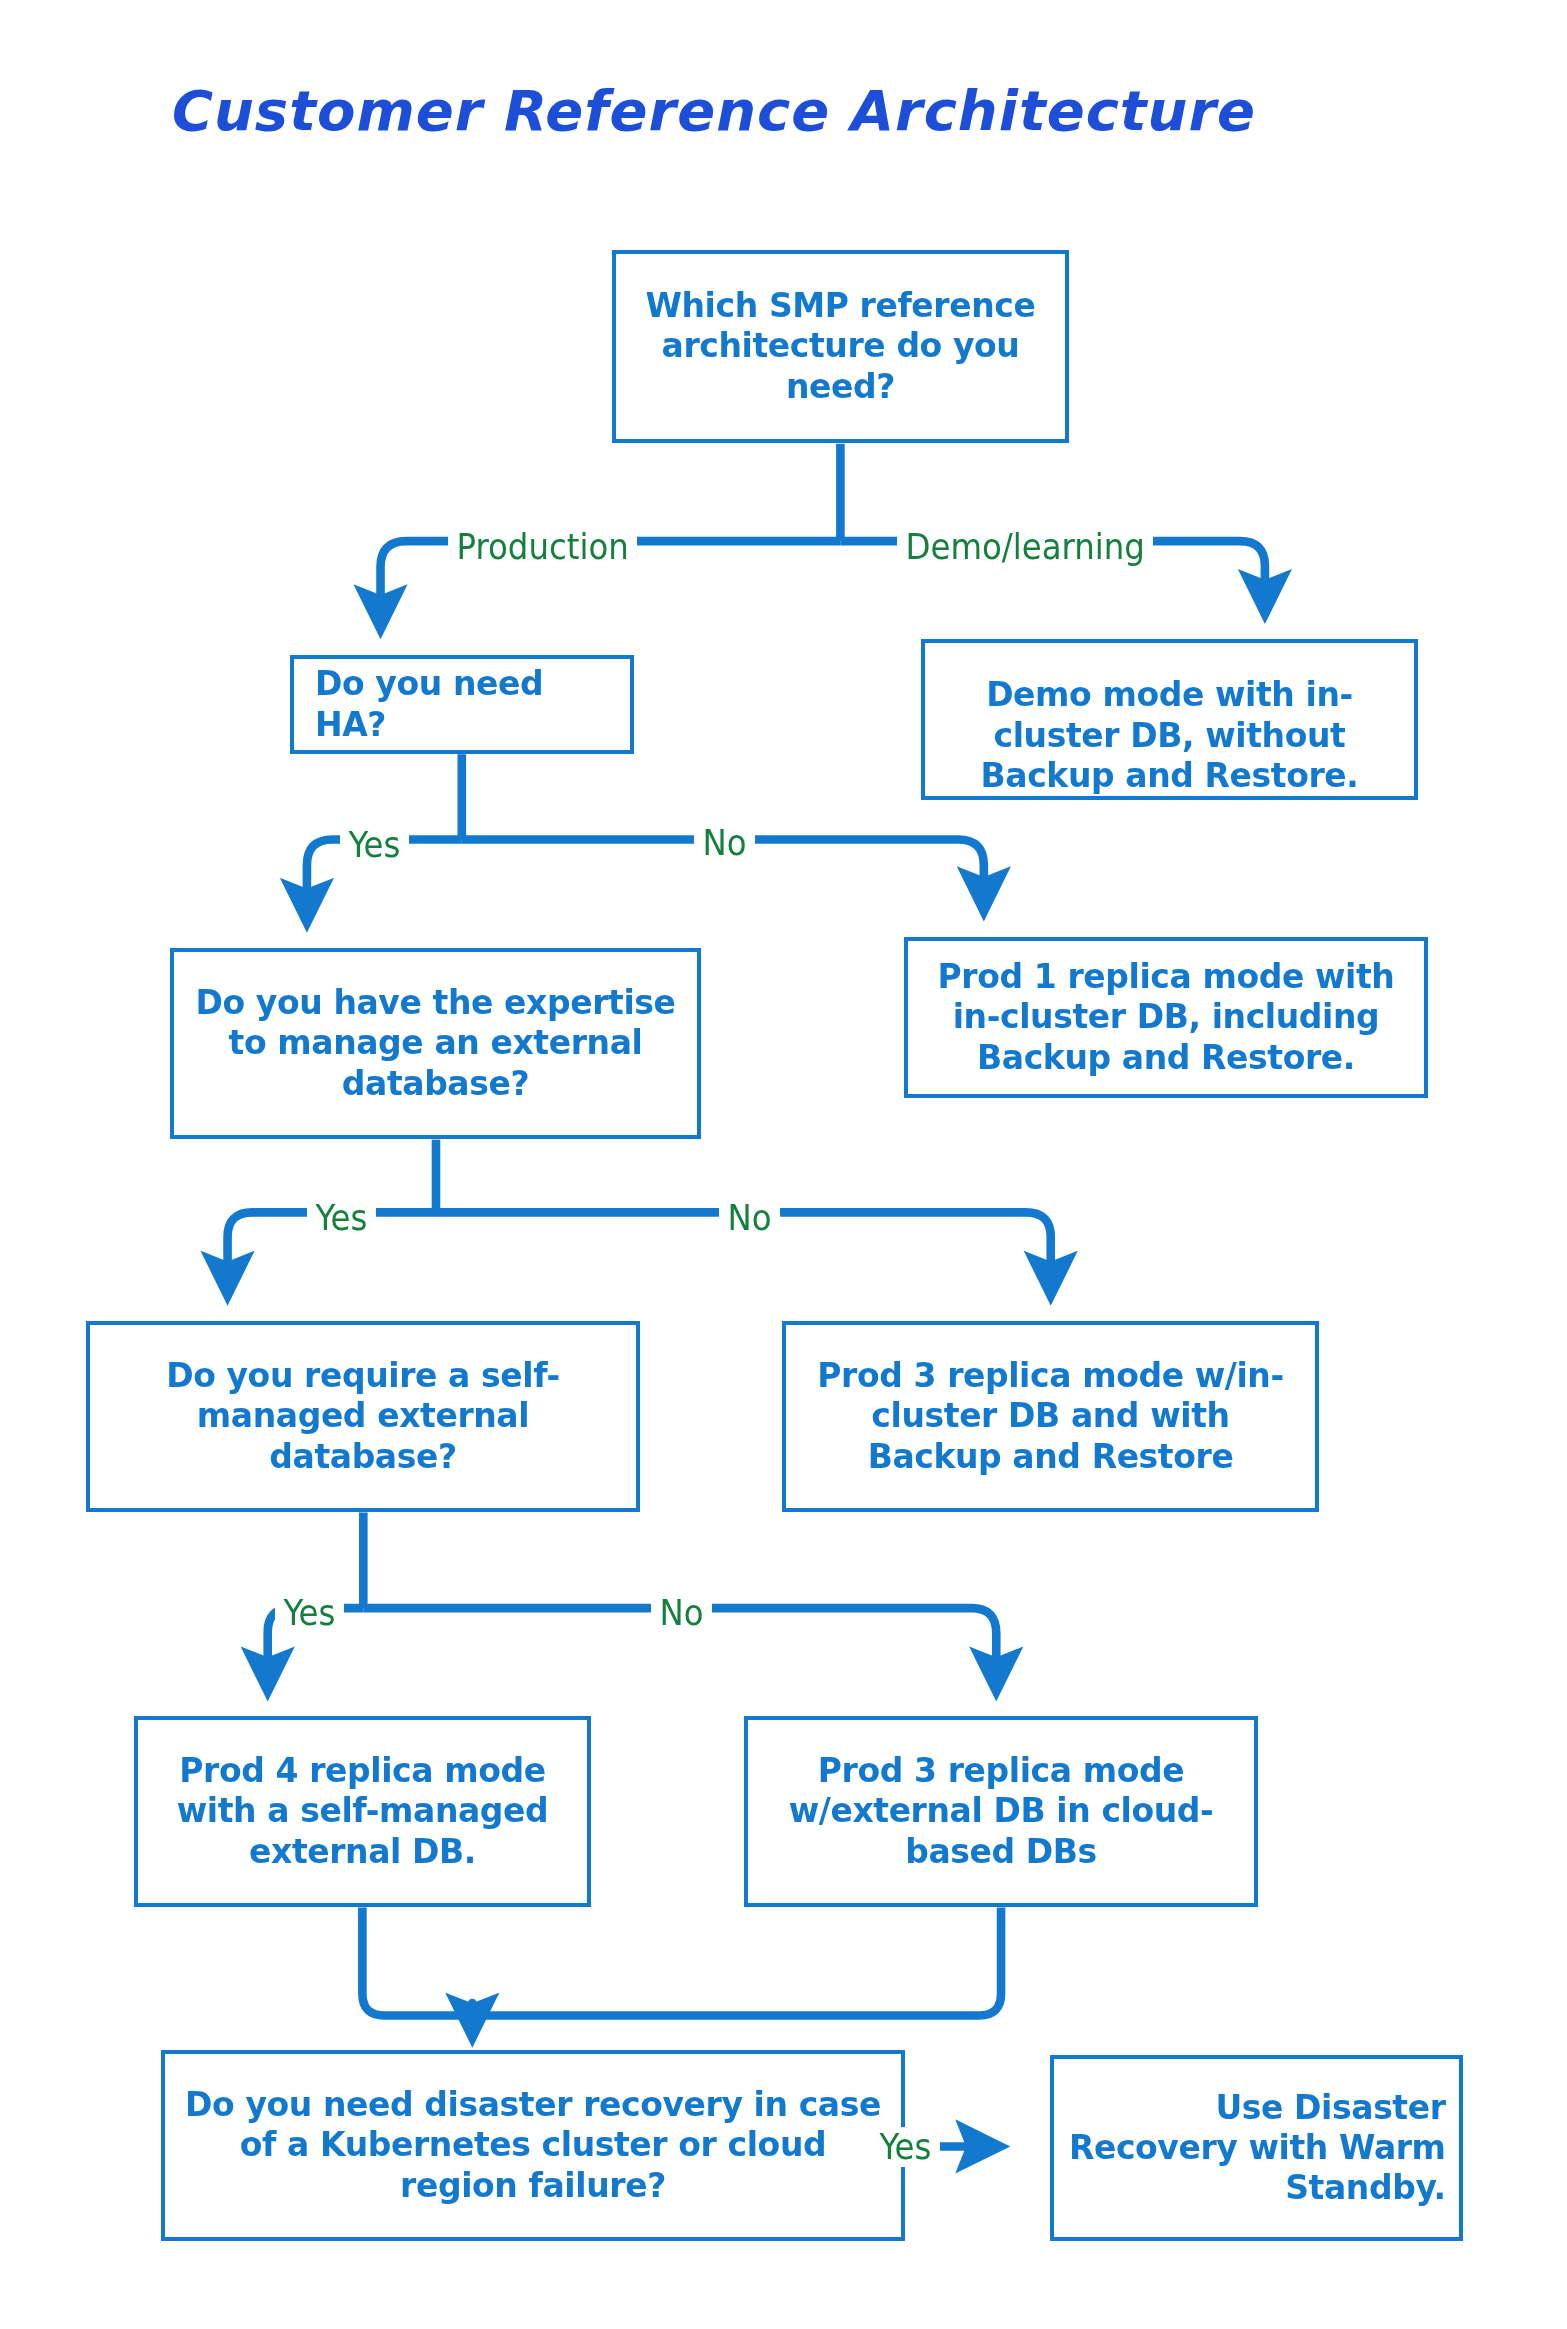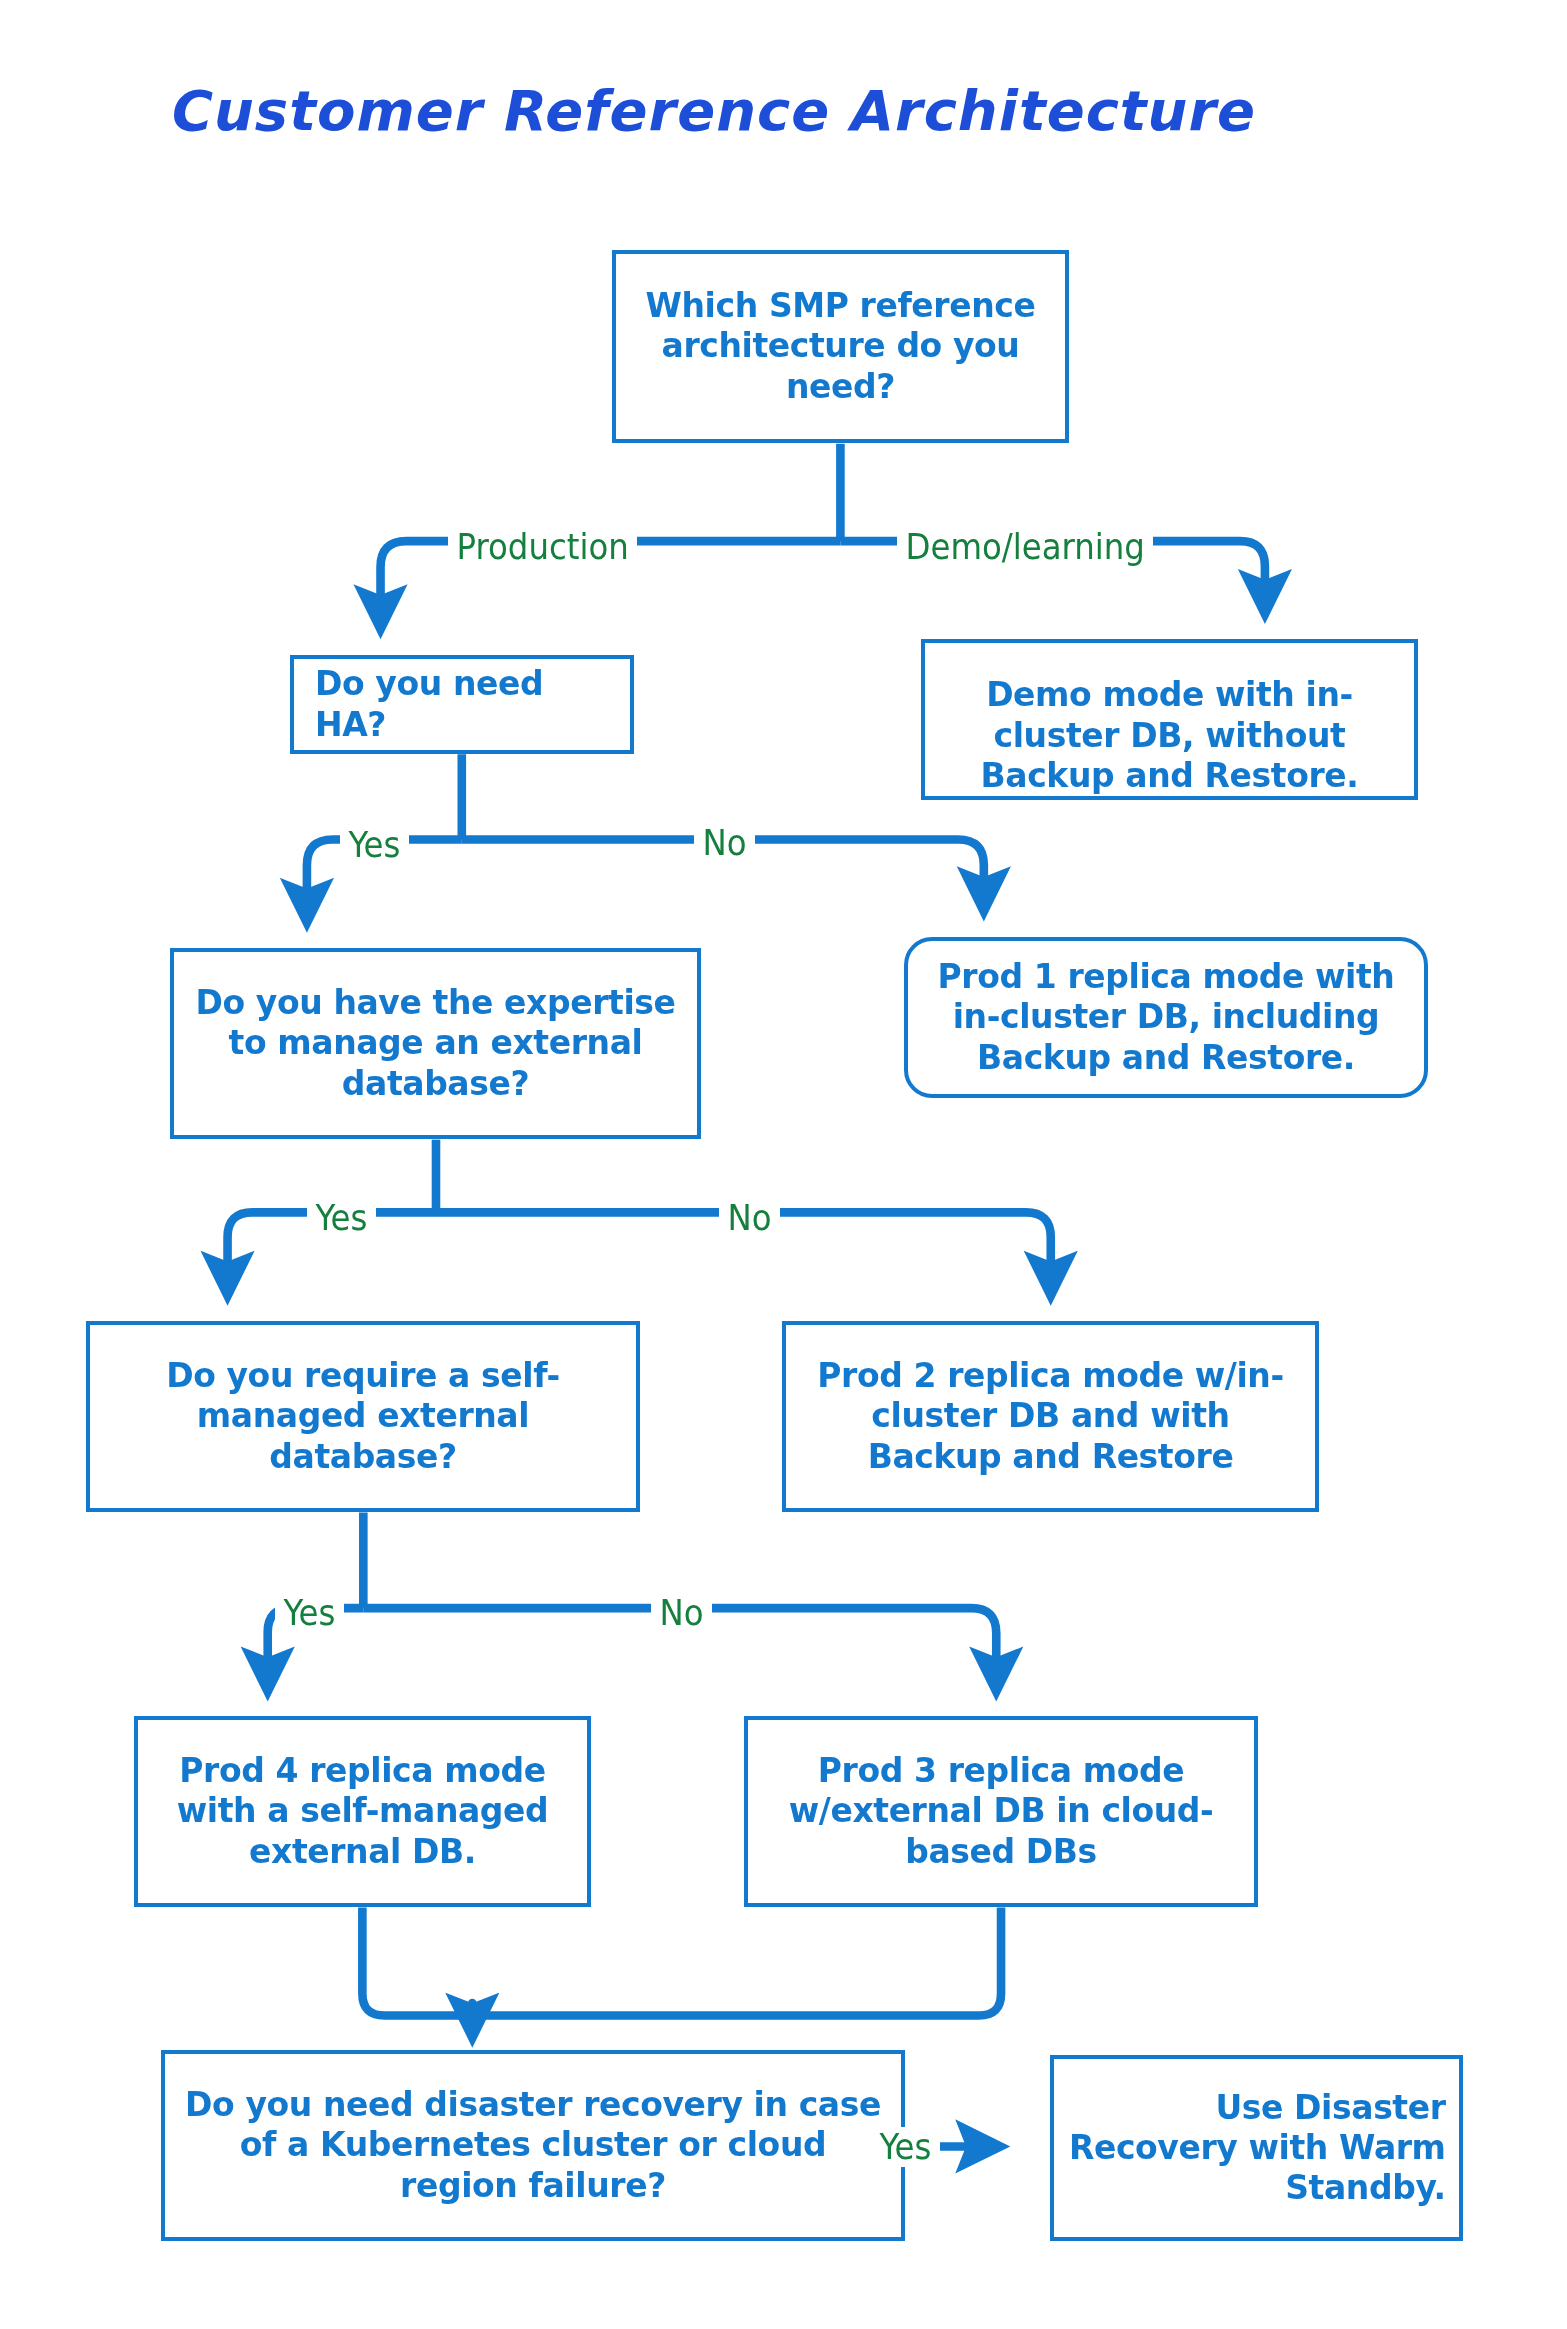--- a/index.html
+++ b/index.html
@@ -142,34 +142,34 @@
   </div>
 
   <div class="node" style="left:921px; top:639px; width:497px; height:161px;align-items:flex-end;">
     <span class="node-text">Demo mode with in-cluster DB, without Backup and Restore.</span>
   </div>
 
   <div class="node" style="left:290px; top:655px; width:344px; height:99px;">
     <span class="node-text" style="text-align:left; padding-left:21px;">Do you need HA?</span>
   </div>
 
-  <div class="node" style="left:904px; top:937px; width:524px; height:161px;border-radius:28px;">
+  <div class="node" style="left:904px; top:937px; width:524px; height:161px;">
     <span class="node-text">Prod 1 replica mode with in-cluster DB, including Backup and Restore.</span>
   </div>
 
   <div class="node" style="left:170px; top:948px; width:531px; height:191px;">
     <span class="node-text">Do you have the expertise to manage an external database?</span>
   </div>
 
   <div class="node" style="left:86px; top:1321px; width:554px; height:191px;">
     <span class="node-text" style="padding:0 42px;">Do you require a self-managed external database?</span>
   </div>
 
   <div class="node" style="left:782px; top:1321px; width:537px; height:191px;">
-    <span class="node-text">Prod 2 replica mode w/in-cluster DB and with Backup and Restore</span>
+    <span class="node-text">Prod 3 replica mode w/in-cluster DB and with Backup and Restore</span>
   </div>
 
   <div class="node" style="left:134px; top:1716px; width:457px; height:191px;">
     <span class="node-text">Prod 4 replica mode with a self-managed external DB.</span>
   </div>
 
   <div class="node" style="left:744px; top:1716px; width:514px; height:191px;">
     <span class="node-text">Prod 3 replica mode w/external DB in cloud-based DBs</span>
   </div>
 

